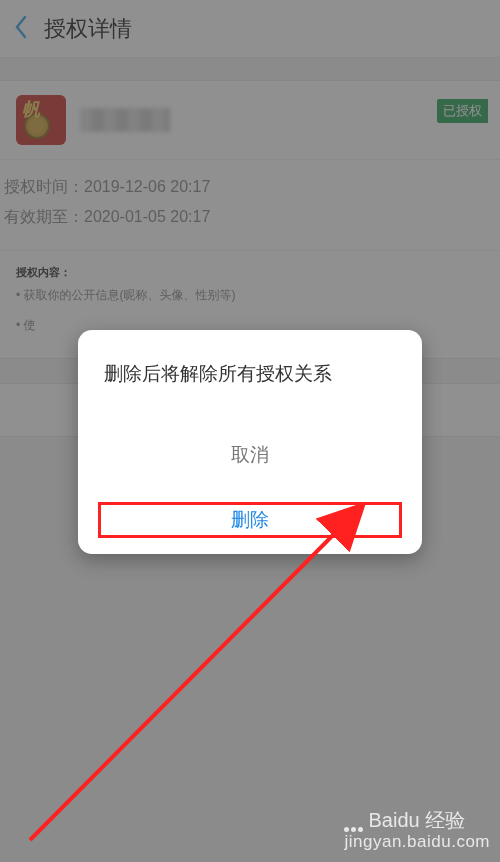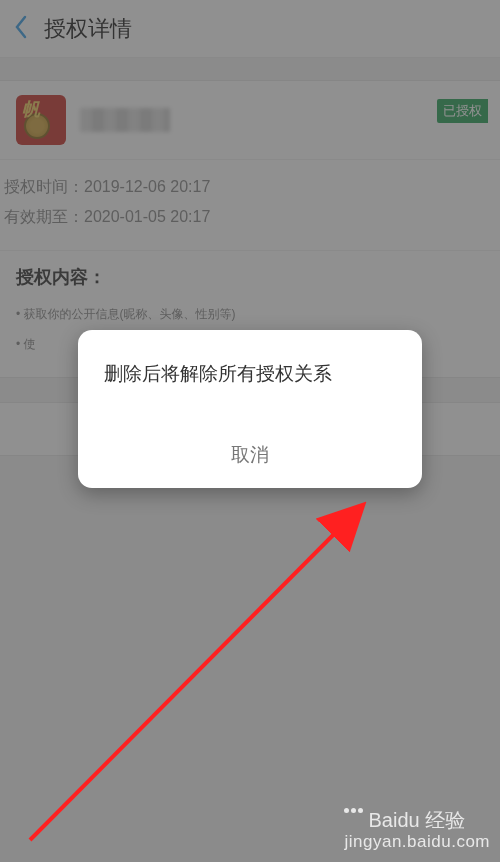--- a/index.html
+++ b/index.html
@@ -104,23 +104,22 @@
       color: #888;
       font-size: 16px;
       line-height: 30px;
     }
     .content-block {
       padding: 14px 16px 18px;
       border-top: 1px solid #f0f0f0;
     }
     .content-heading {
       color: #333;
-      font-size: 18px;
+      font-size: 11px;
       font-weight: 600;
-      margin-bottom: 10px;
     }
     .content-item {
       color: #888;
       font-size: 12px;
       line-height: 30px;
     }
     .revoke-block {
       margin-top: 24px;
       height: 54px;
       background: #fff;
@@ -181,21 +180,21 @@
       right: 10px;
       bottom: 10px;
       color: #e8e8e8;
       text-align: right;
       line-height: 1.2;
     }
     .wm-main {
       font-size: 20px;
       font-weight: 500;
       display: flex;
-      align-items: flex-start;
+      align-items: flex-end;
       gap: 5px;
     }
     .wm-sub {
       font-size: 17px;
       letter-spacing: 0.5px;
     }
     .paw {
       display: inline-flex;
       gap: 2px;
     }
@@ -242,20 +241,21 @@
   </div>
 </div>
 
 <div class="revoke-block"></div>
 
 <div class="overlay">
   <div class="dialog">
     <div class="dialog-msg">删除后将解除所有授权关系</div>
     <div class="dialog-actions">
       <button class="dialog-btn btn-cancel">取消</button>
+      <button class="dialog-btn btn-delete">删除</button>
     </div>
   </div>
 </div>
 
 <svg class="arrow-svg" width="500" height="862">
   <defs>
     <marker id="ah" markerWidth="12" markerHeight="12" refX="9" refY="6" orient="auto">
       <path d="M0,0 L12,6 L0,12 z" fill="#ff2020"></path>
     </marker>
   </defs>

